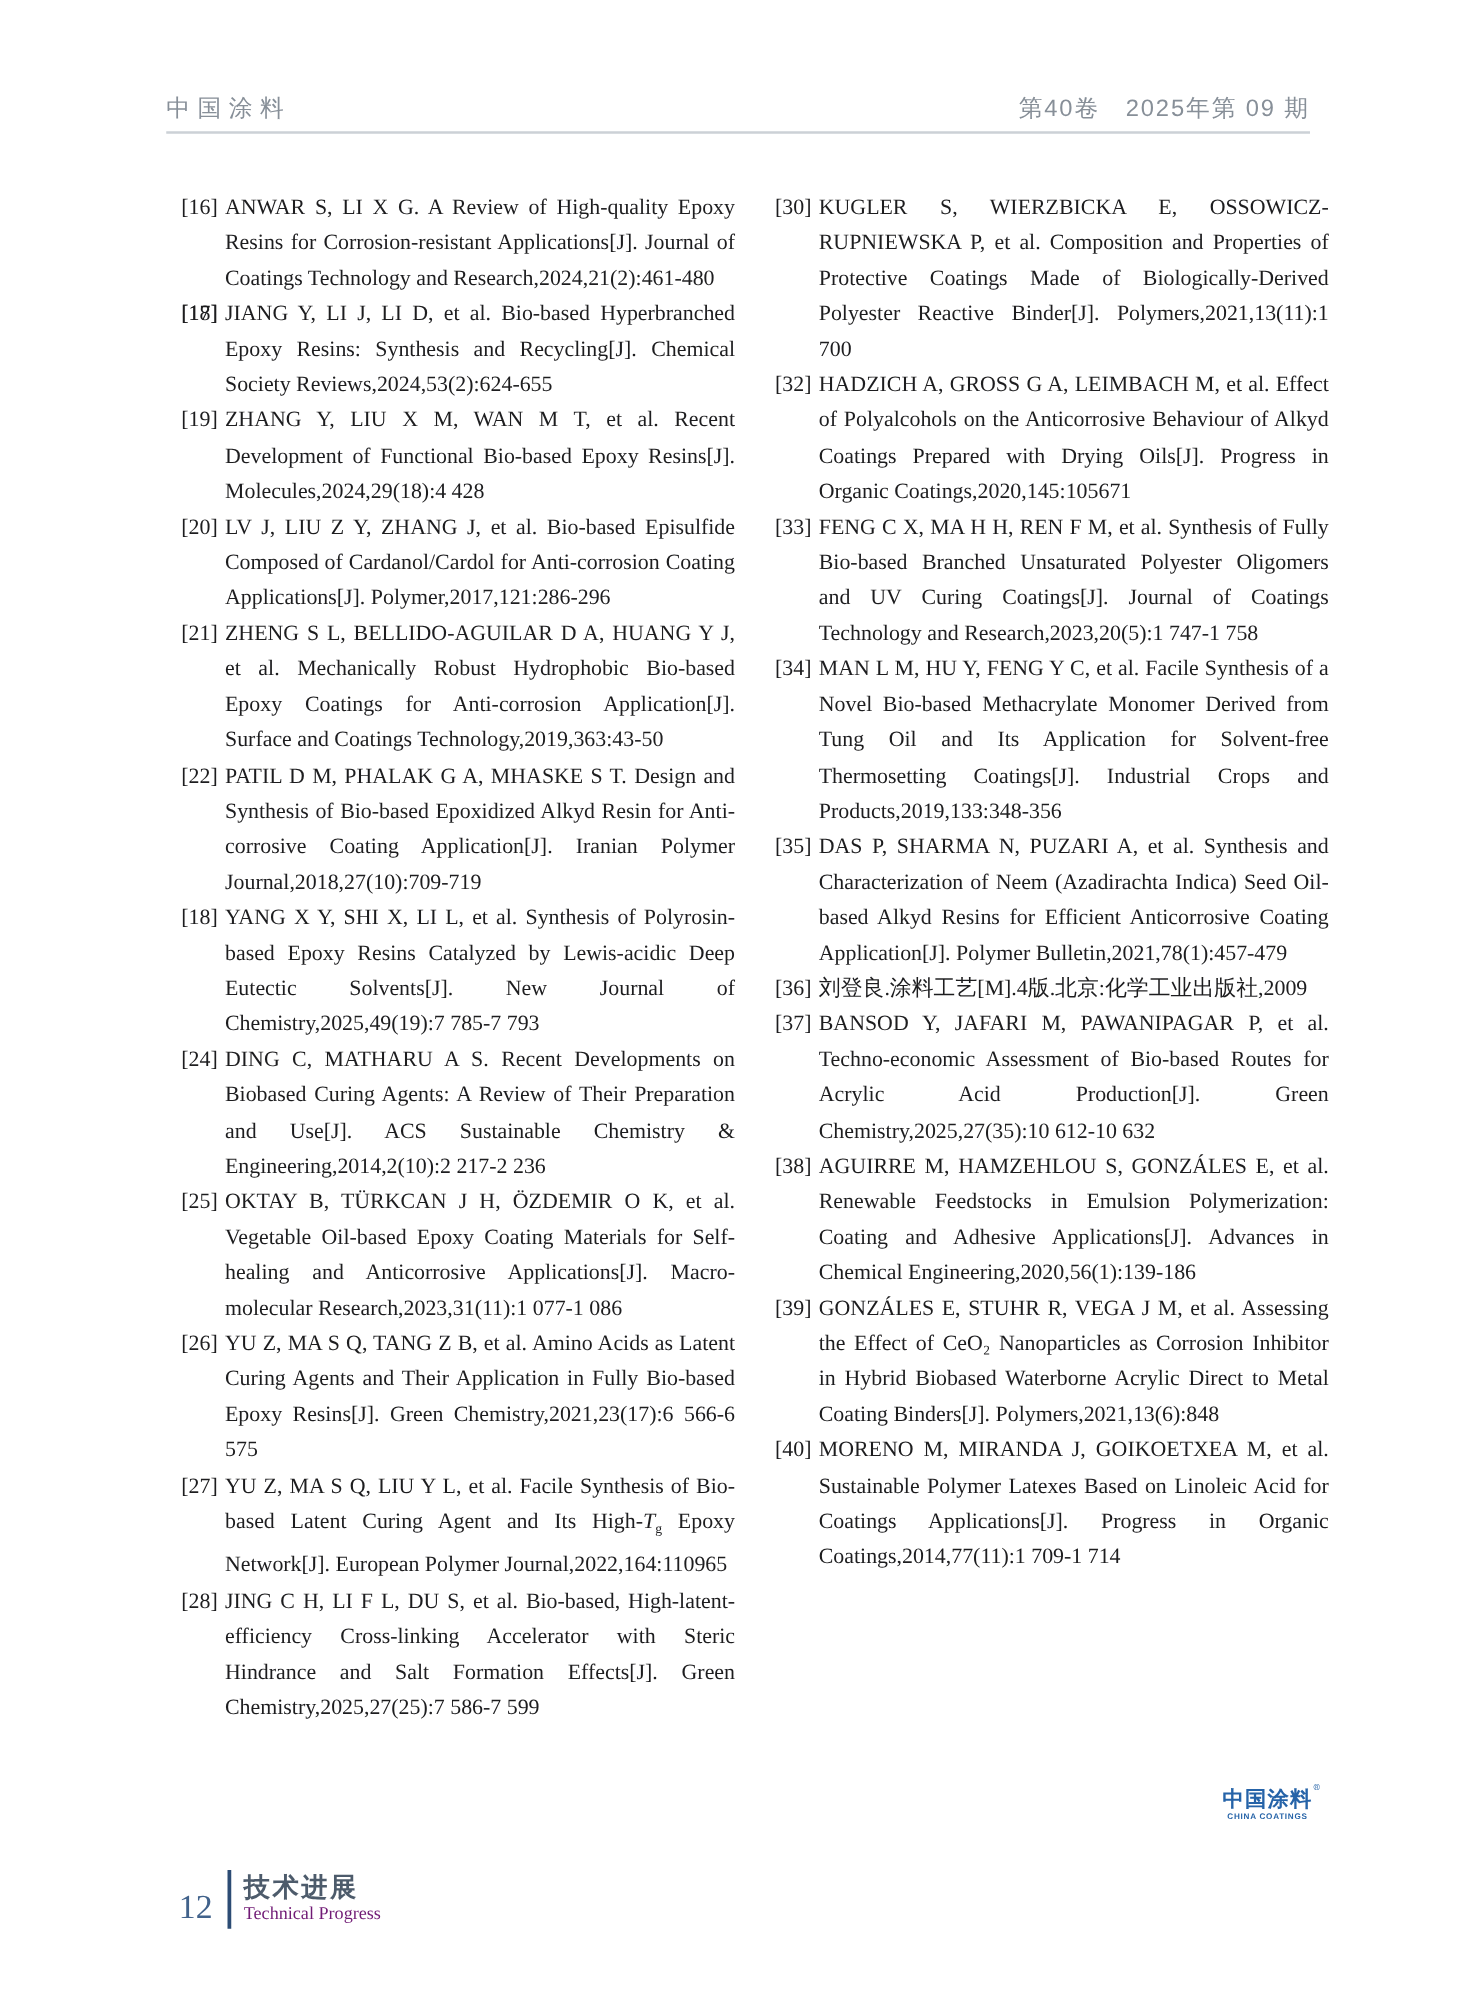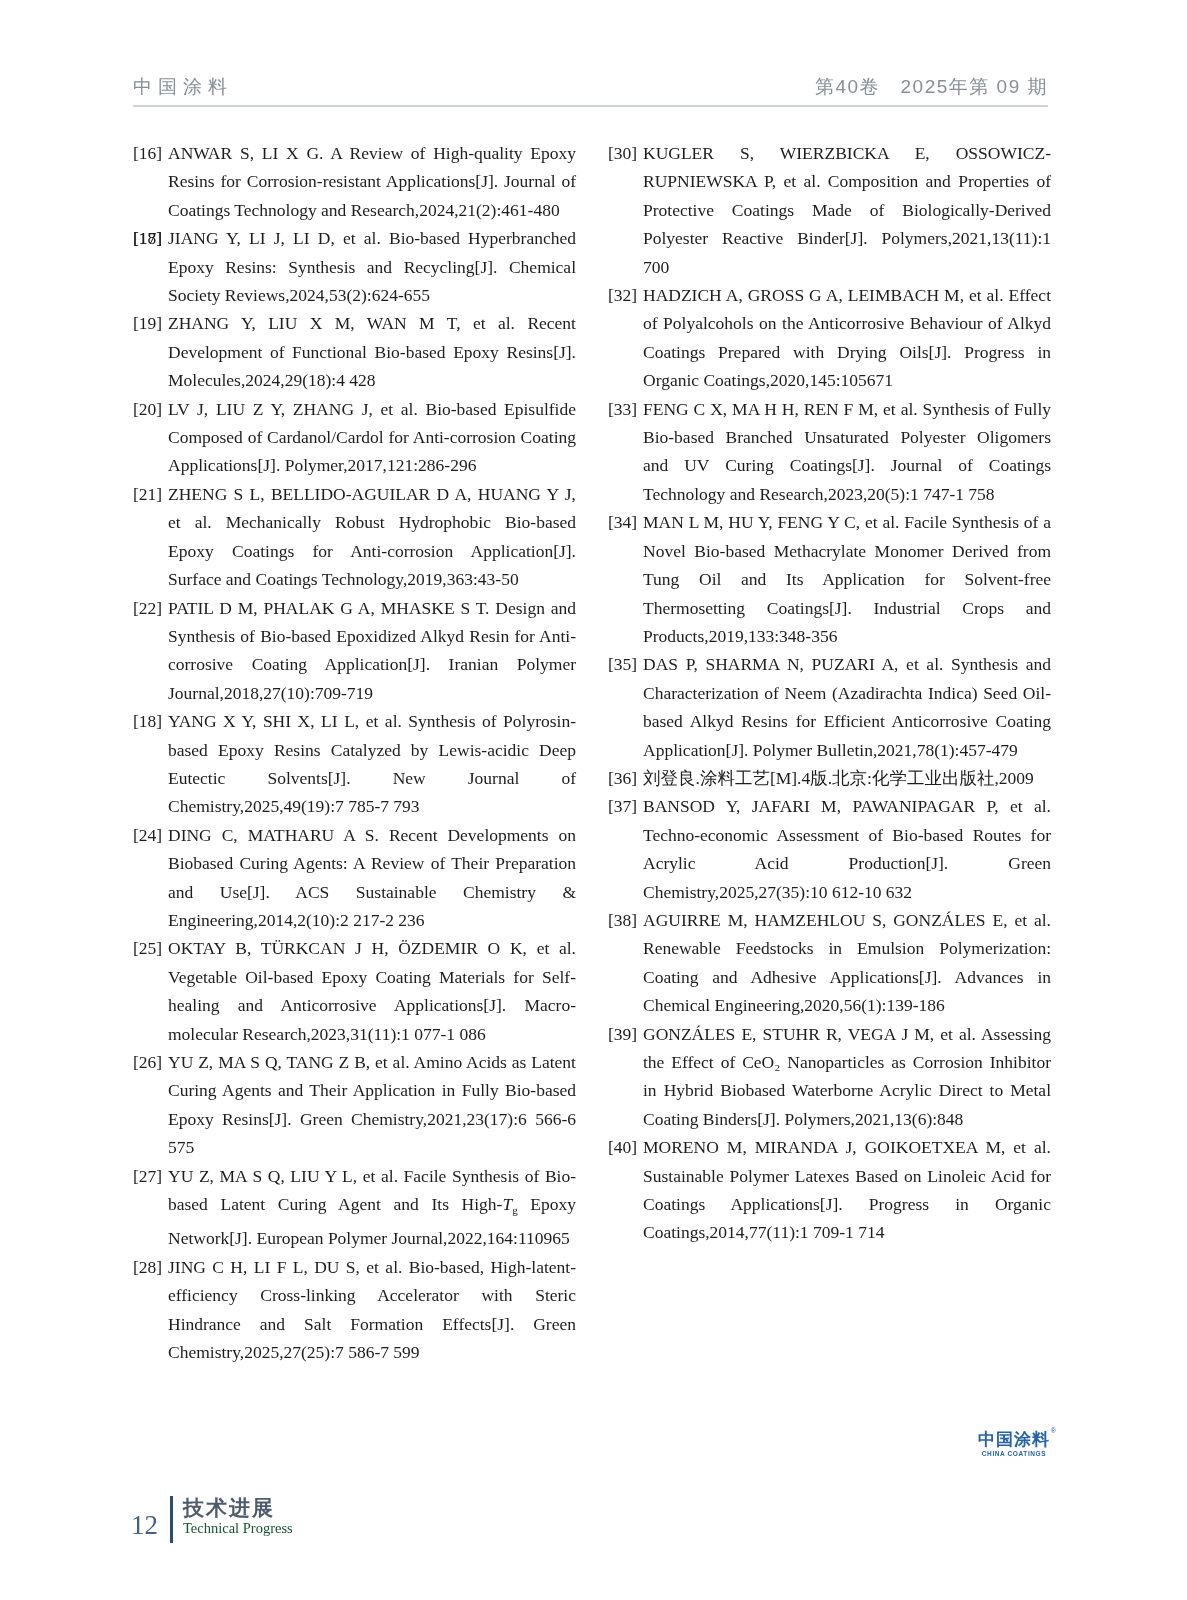--- a/index.html
+++ b/index.html
@@ -14,53 +14,53 @@
     font-family:"Liberation Sans", sans-serif;font-size:19px;color:#878f98;
   }
   .journal-title{letter-spacing:6px;}
   .volume-issue{letter-spacing:1.5px;}
   .header-rule{
     position:absolute;left:133px;width:915px;top:105px;height:0;
     border-top:2px solid #ccd1d6;
   }
   
   .ref-col{
-    position:absolute;top:139px;width:443px;margin:0;padding:0;list-style:none;
+    position:absolute;top:139px;width:443px;margin:12px;padding:0;list-style:none;
     font-size:17.5px;line-height:28.4px;text-align:justify;
   }
   .ref-col.left{left:133px;}
   .ref-col.right{left:608px;}
   .ref-item{position:relative;padding-left:35px;}
   .ref-label{position:absolute;left:0;top:0;}
   .run-i{font-style:italic;}
   .run-sub{font-size:11px;vertical-align:-4px;}
   
   .brand{
     position:absolute;top:1431px;right:137px;text-align:center;line-height:1;
     font-family:"Liberation Sans", sans-serif;
   }
   .brand-cn{font-size:17px;font-weight:bold;letter-spacing:1px;position:relative;}
   .brand-reg{position:absolute;top:-4px;right:-7px;font-size:7px;font-weight:normal;}
   .brand-en{font-size:6.5px;font-weight:bold;letter-spacing:0.6px;margin-top:3px;}
   
   .page-footer{
-    position:absolute;left:131px;top:1496px;display:flex;align-items:flex-start;
+    position:absolute;left:143px;top:1496px;display:flex;align-items:center;
   }
   .page-number{
     font-family:"Liberation Serif", serif;font-size:27px;color:#41628b;
     align-self:flex-end;margin-bottom:2px;
   }
   .footer-bar{width:3px;height:47px;margin:0 10px 0 12px;}
   .footer-section{display:flex;flex-direction:column;justify-content:center;}
   .section-cn{
     font-family:Liberation Sans, sans-serif;font-size:21px;font-weight:bold;
     color:#4d5b6b;letter-spacing:2px;line-height:1.15;
   }
   .section-en{
-    font-family:"Liberation Serif", serif;font-size:14.5px;color:#14532d;line-height:1.2;
+    font-family:"Liberation Serif", serif;font-size:14.5px;color:#701a75;line-height:1.2;
   }
 </style>
 </head>
 <body>
 
 <div class="page-header" style="color: rgb(135, 143, 152);">
   <span class="journal-title">中国涂料</span>
   <span class="volume-issue">第40卷　2025年第 09 期</span>
 </div>
 <div class="header-rule" style="border-top-color: rgb(204, 209, 214);"></div>

